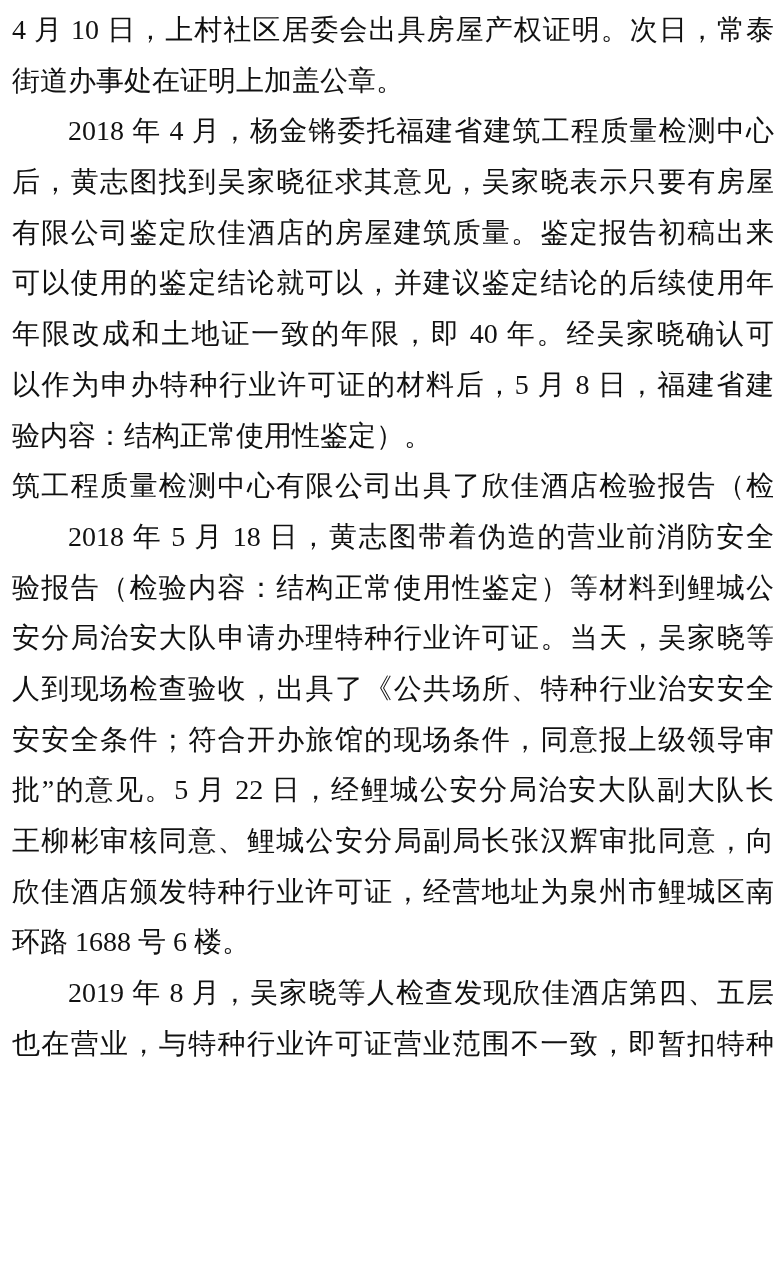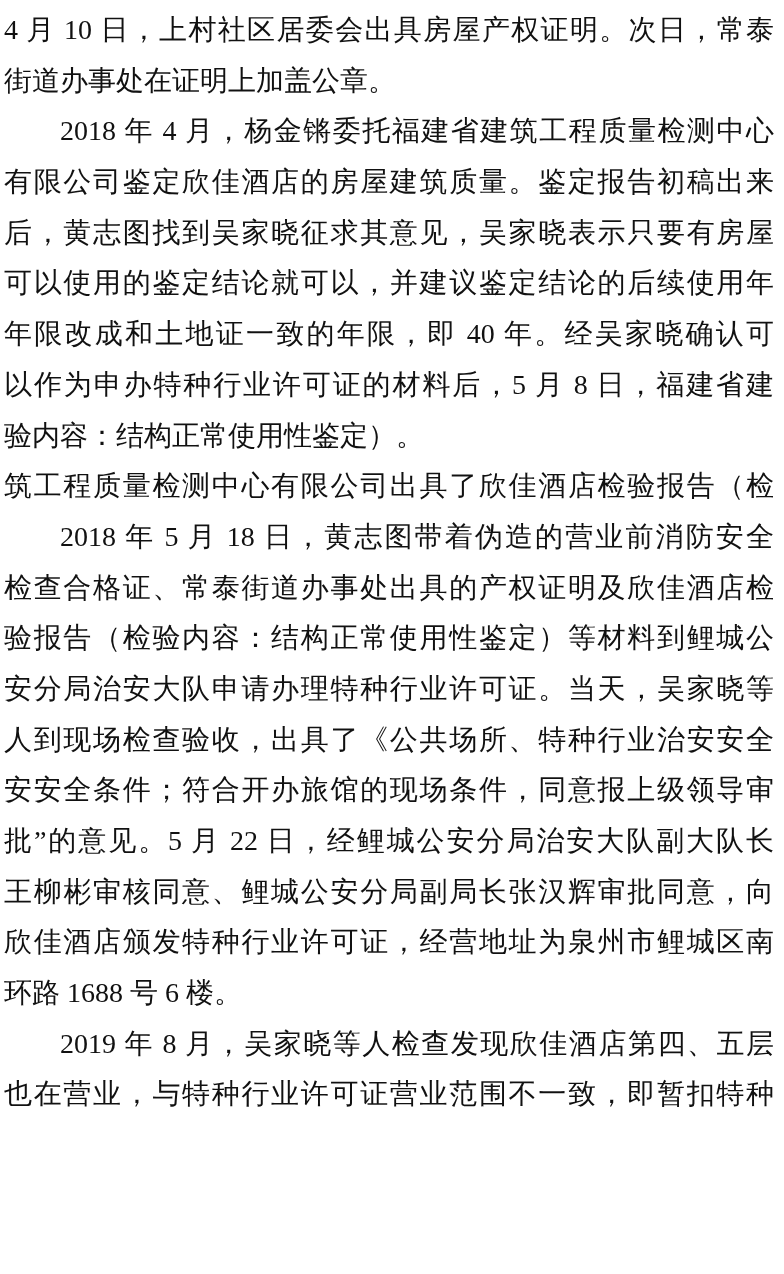--- a/index.html
+++ b/index.html
@@ -5,21 +5,21 @@
   html, body {
     margin: 0;
     padding: 0;
     background: #ffffff;
   }
   .page {
     width: 784px;
     height: 1274px;
     box-sizing: border-box;
     background: #ffffff;
-    padding: 5px 10px 0 4px;
+    padding: 5px 10px 0 12px;
     overflow: hidden;
   }
   .doc {
     font-family: "Liberation Serif", "DejaVu Serif", serif;
     font-size: 28px;
     color: #111111;
   }
   .line {
     height: 50.7px;
     line-height: 50.7px;
@@ -37,29 +37,28 @@
   }
 </style>
 </head>
 <body>
 
 <div class="page">
   <div class="doc">
     <div class="line">4 月 10 日，上村社区居委会出具房屋产权证明。次日，常泰</div>
     <div class="line short">街道办事处在证明上加盖公章。</div>
     <div class="line indent">2018 年 4 月，杨金锵委托福建省建筑工程质量检测中心</div>
+    <div class="line">后，黄志图找到吴家晓征求其意见，吴家晓表示只要有房屋</div>
     <div class="line">有限公司鉴定欣佳酒店的房屋建筑质量。鉴定报告初稿出来</div>
-    <div class="line">后，黄志图找到吴家晓征求其意见，吴家晓表示只要有房屋</div>
     <div class="line">可以使用的鉴定结论就可以，并建议鉴定结论的后续使用年</div>
     <div class="line">年限改成和土地证一致的年限，即 40 年。经吴家晓确认可</div>
     <div class="line">以作为申办特种行业许可证的材料后，5 月 8 日，福建省建</div>
     <div class="line short">验内容：结构正常使用性鉴定）。</div>
     <div class="line">筑工程质量检测中心有限公司出具了欣佳酒店检验报告（检</div>
     <div class="line indent">2018 年 5 月 18 日，黄志图带着伪造的营业前消防安全</div>
-    <div class="line">检查合格证、常泰街道办事处出具的产权证明及欣佳酒店检</div>
     <div class="line">验报告（检验内容：结构正常使用性鉴定）等材料到鲤城公</div>
     <div class="line">安分局治安大队申请办理特种行业许可证。当天，吴家晓等</div>
     <div class="line">人到现场检查验收，出具了《公共场所、特种行业治安安全</div>
     <div class="line">安安全条件；符合开办旅馆的现场条件，同意报上级领导审</div>
     <div class="line">批”的意见。5 月 22 日，经鲤城公安分局治安大队副大队长</div>
     <div class="line">王柳彬审核同意、鲤城公安分局副局长张汉辉审批同意，向</div>
     <div class="line">欣佳酒店颁发特种行业许可证，经营地址为泉州市鲤城区南</div>
     <div class="line short">环路 1688 号 6 楼。</div>
     <div class="line indent">2019 年 8 月，吴家晓等人检查发现欣佳酒店第四、五层</div>
     <div class="line">也在营业，与特种行业许可证营业范围不一致，即暂扣特种</div>

